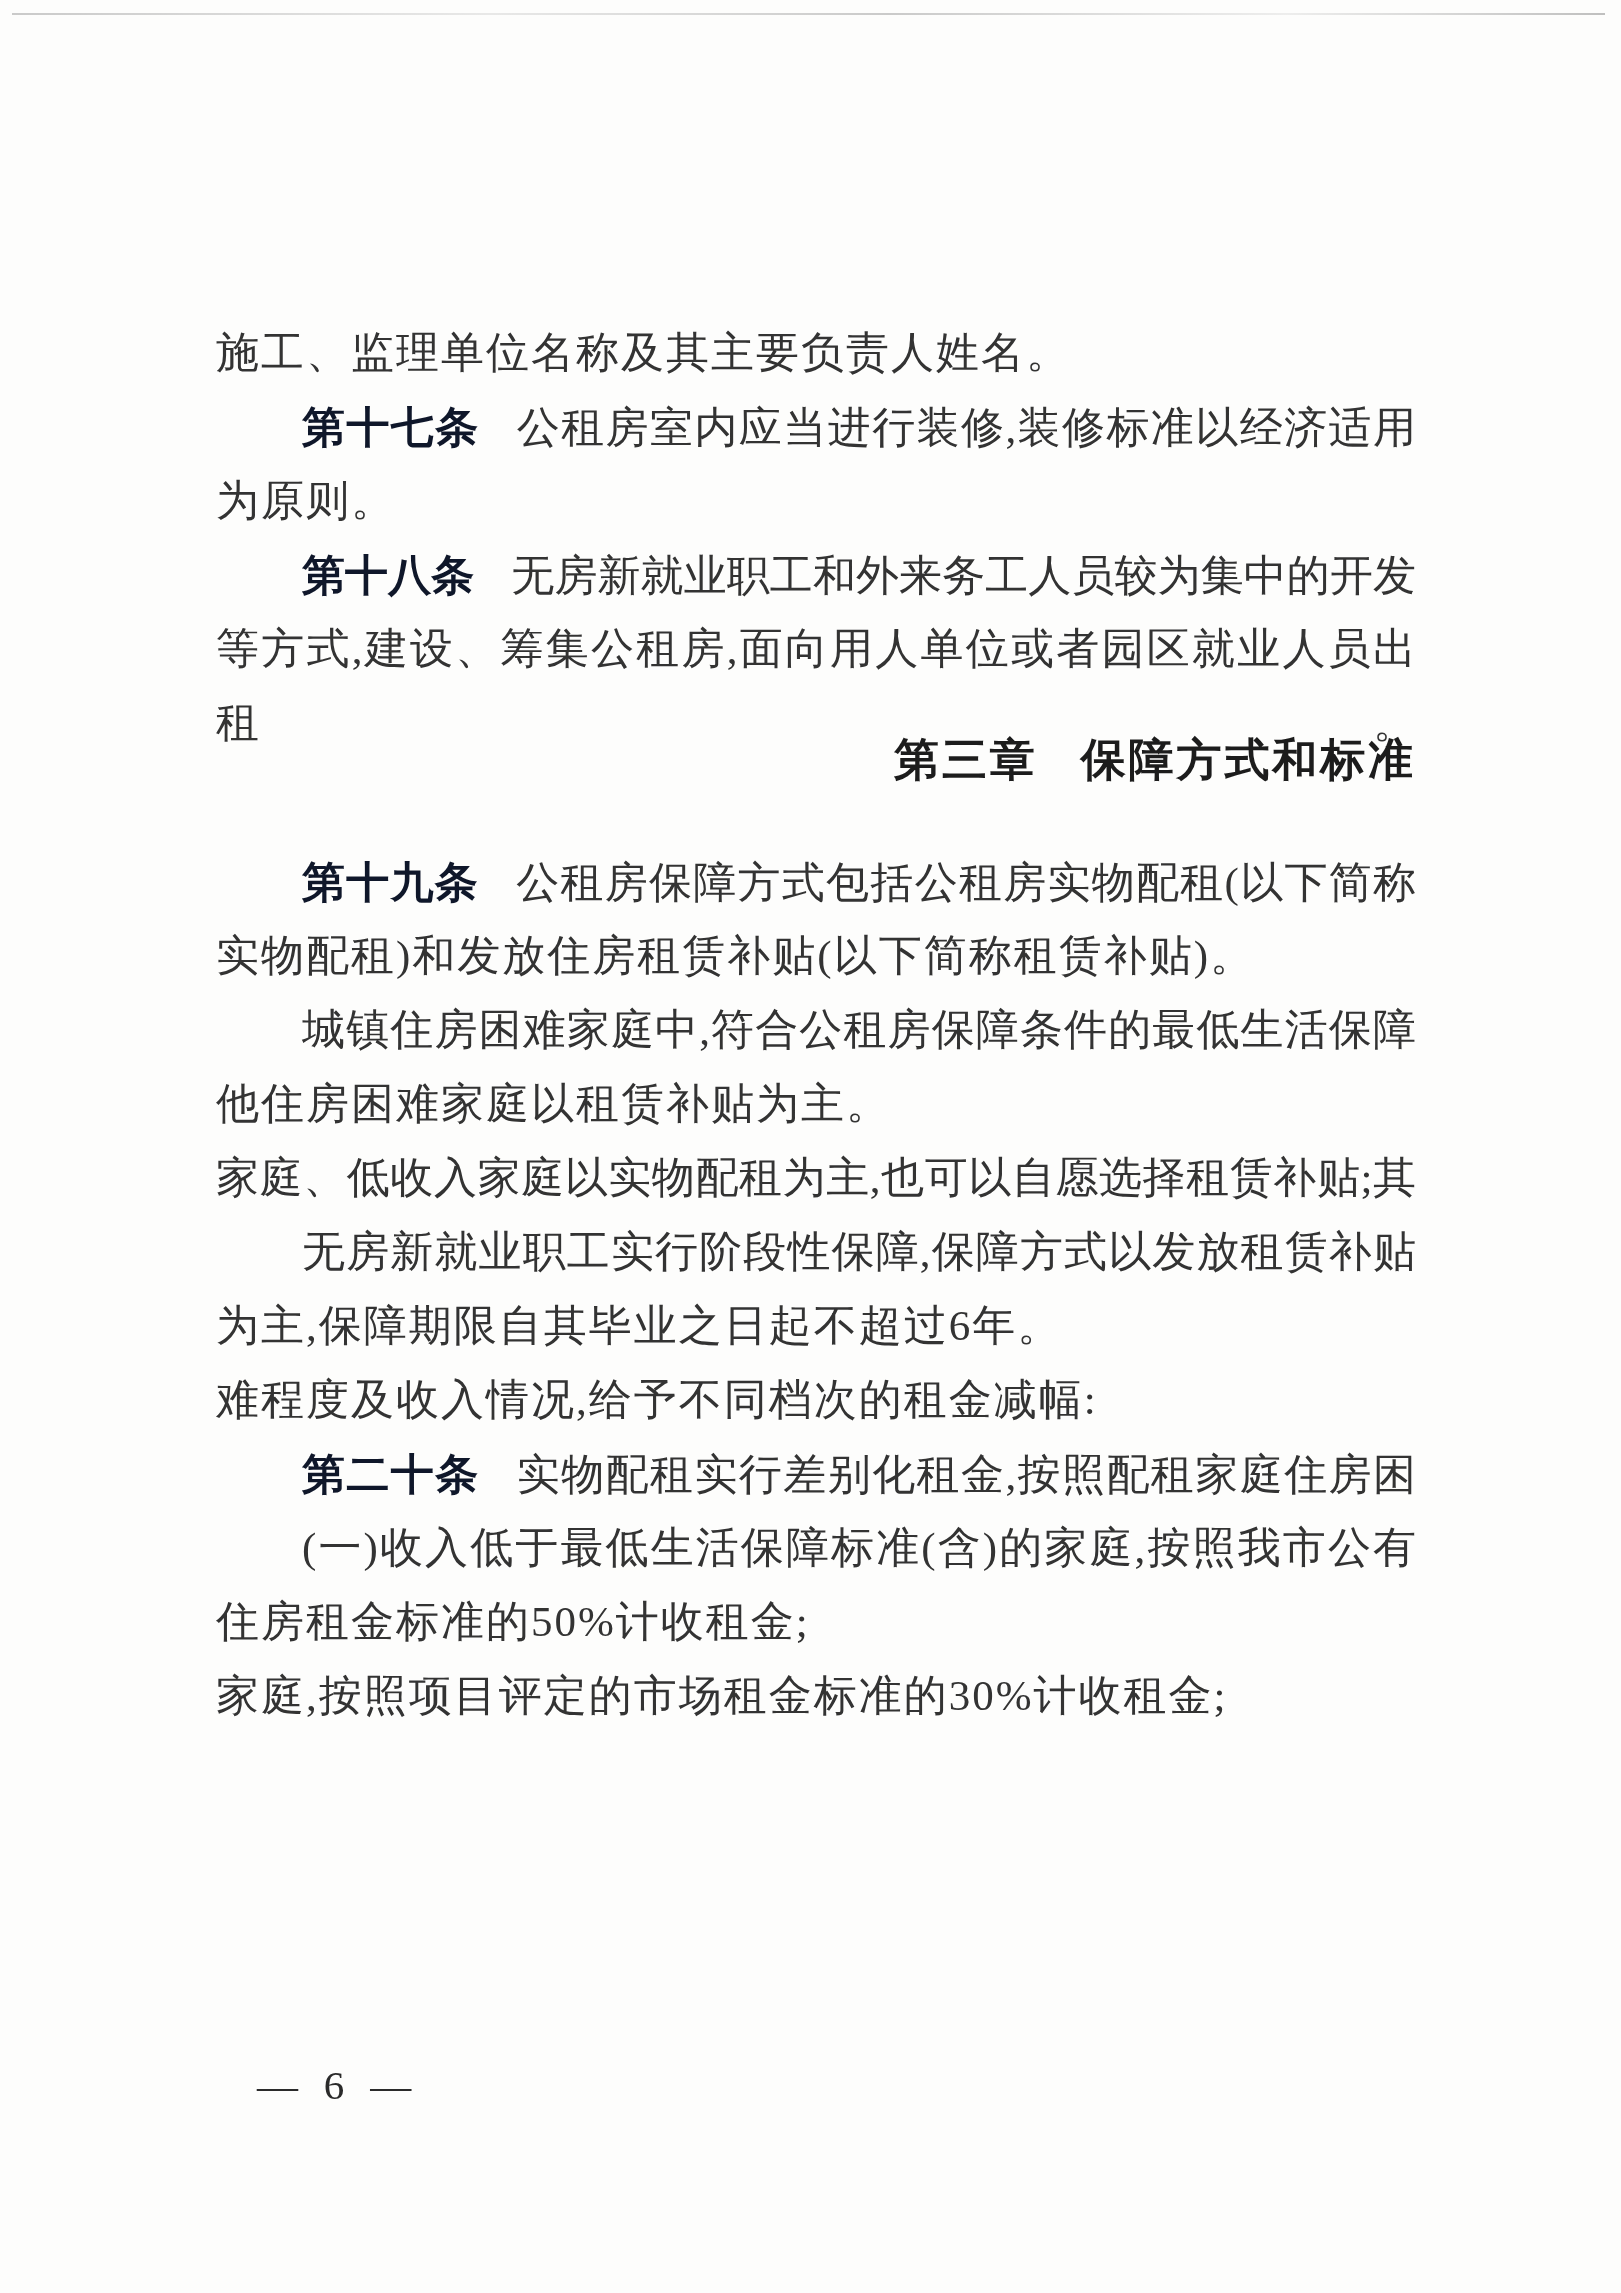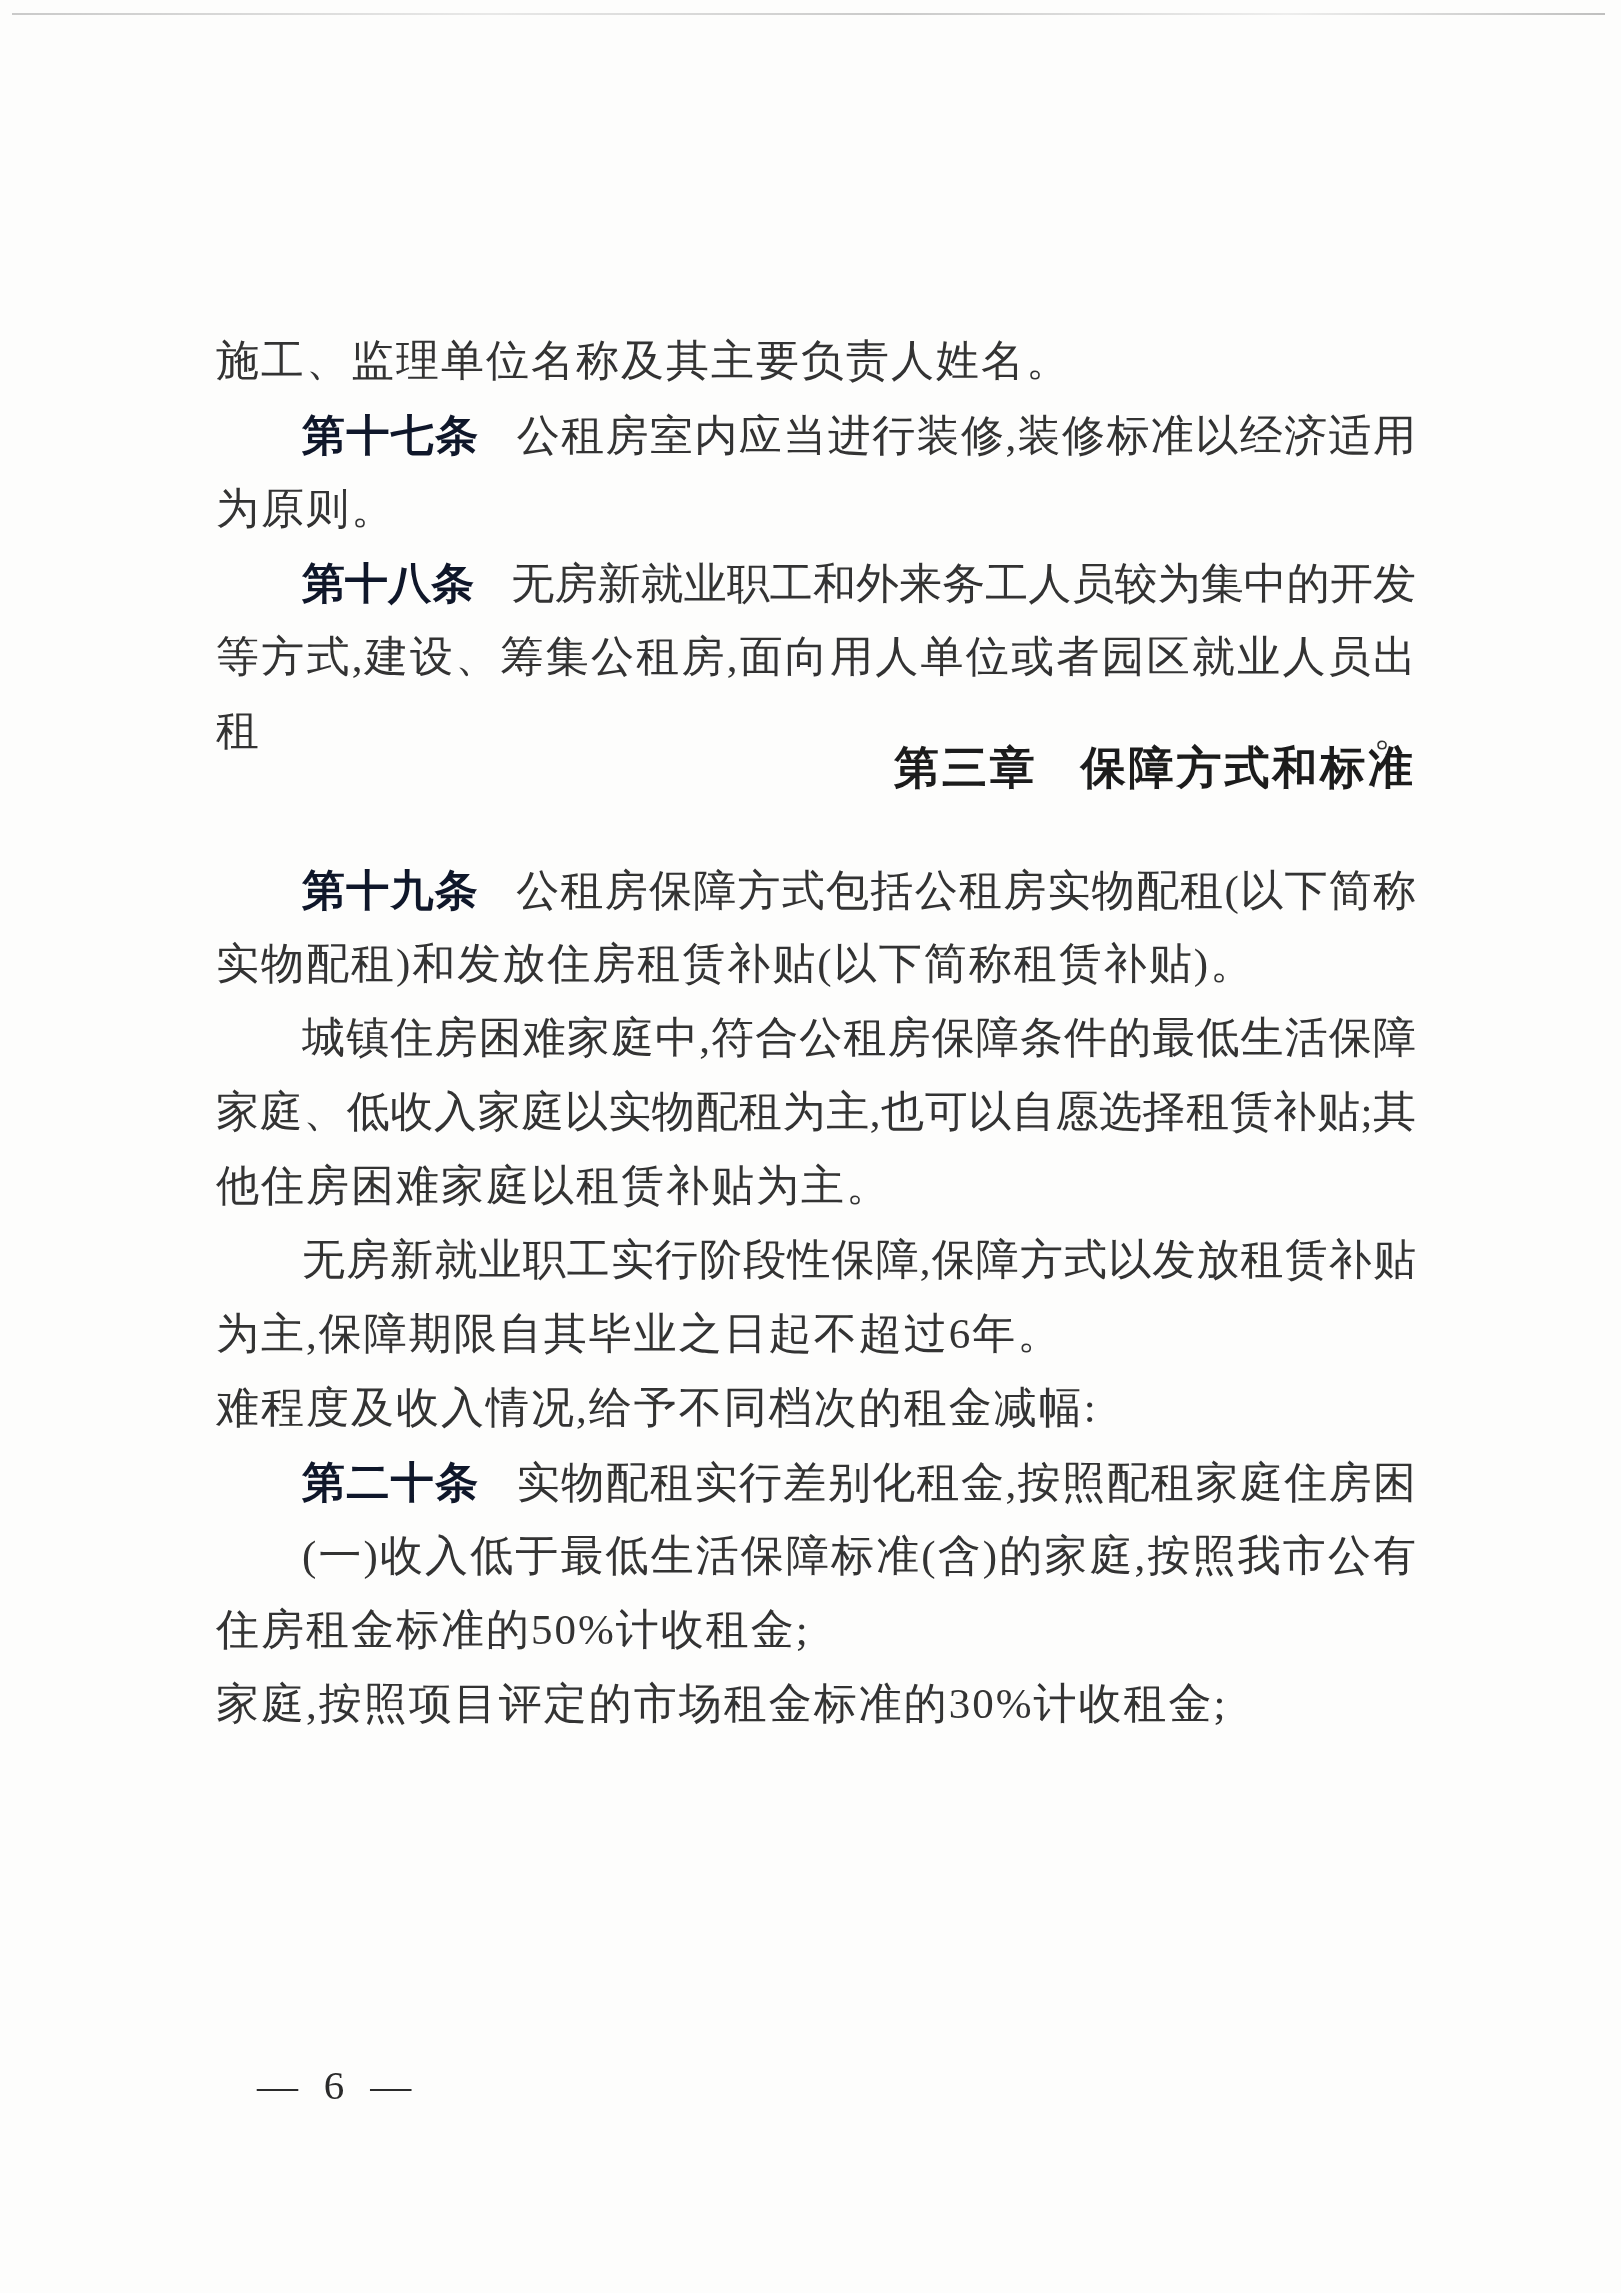--- a/index.html
+++ b/index.html
@@ -24,21 +24,21 @@
     height: 2px;
     background: linear-gradient(90deg,
       rgba(140,140,140,0.45) 0%,
       rgba(170,170,170,0.25) 30%,
       rgba(140,140,140,0.45) 55%,
       rgba(175,175,175,0.2) 80%,
       rgba(130,130,130,0.5) 100%);
   }
   .text-block {
     position: absolute;
-    top: 324px;
+    top: 316px;
     left: 216px;
     width: 1200px;
   }
   .t-line {
     font-size: 43px;
     line-height: 74px;
     height: 74px;
     letter-spacing: 2px;
     white-space: normal;
   }
@@ -89,22 +89,22 @@
   <div class="text-block">
       <div class="t-line"><span>施工、监理单位名称及其主要负责人姓名。</span></div>
       <div class="t-line justify indent"><span class="term">第十七条</span><span>公租房室内应当进行装修,装修标准以经济适用</span></div>
       <div class="t-line"><span>为原则。</span></div>
       <div class="t-line justify indent"><span class="term">第十八条</span><span>无房新就业职工和外来务工人员较为集中的开发</span></div>
       <div class="t-line justify"><span>等方式,建设、筹集公租房,面向用人单位或者园区就业人员出租。</span></div>
       <div class="chapter-heading"><span class="h-part1">第三章</span><span class="h-part2">保障方式和标准</span></div>
       <div class="t-line justify indent"><span class="term">第十九条</span><span>公租房保障方式包括公租房实物配租(以下简称</span></div>
       <div class="t-line"><span>实物配租)和发放住房租赁补贴(以下简称租赁补贴)。</span></div>
       <div class="t-line justify indent"><span>城镇住房困难家庭中,符合公租房保障条件的最低生活保障</span></div>
+      <div class="t-line"><span>他住房困难家庭以租赁补贴为主。</span></div>
       <div class="t-line justify"><span>家庭、低收入家庭以实物配租为主,也可以自愿选择租赁补贴;其</span></div>
-      <div class="t-line"><span>他住房困难家庭以租赁补贴为主。</span></div>
       <div class="t-line justify indent"><span>无房新就业职工实行阶段性保障,保障方式以发放租赁补贴</span></div>
       <div class="t-line"><span>为主,保障期限自其毕业之日起不超过6年。</span></div>
       <div class="t-line"><span>难程度及收入情况,给予不同档次的租金减幅:</span></div>
       <div class="t-line justify indent"><span class="term">第二十条</span><span>实物配租实行差别化租金,按照配租家庭住房困</span></div>
       <div class="t-line justify indent"><span>(一)收入低于最低生活保障标准(含)的家庭,按照我市公有</span></div>
       <div class="t-line"><span>住房租金标准的50%计收租金;</span></div>
       <div class="t-line"><span>家庭,按照项目评定的市场租金标准的30%计收租金;</span></div>
     </div>
   <div class="page-number">— 6 —</div>
 </div>

